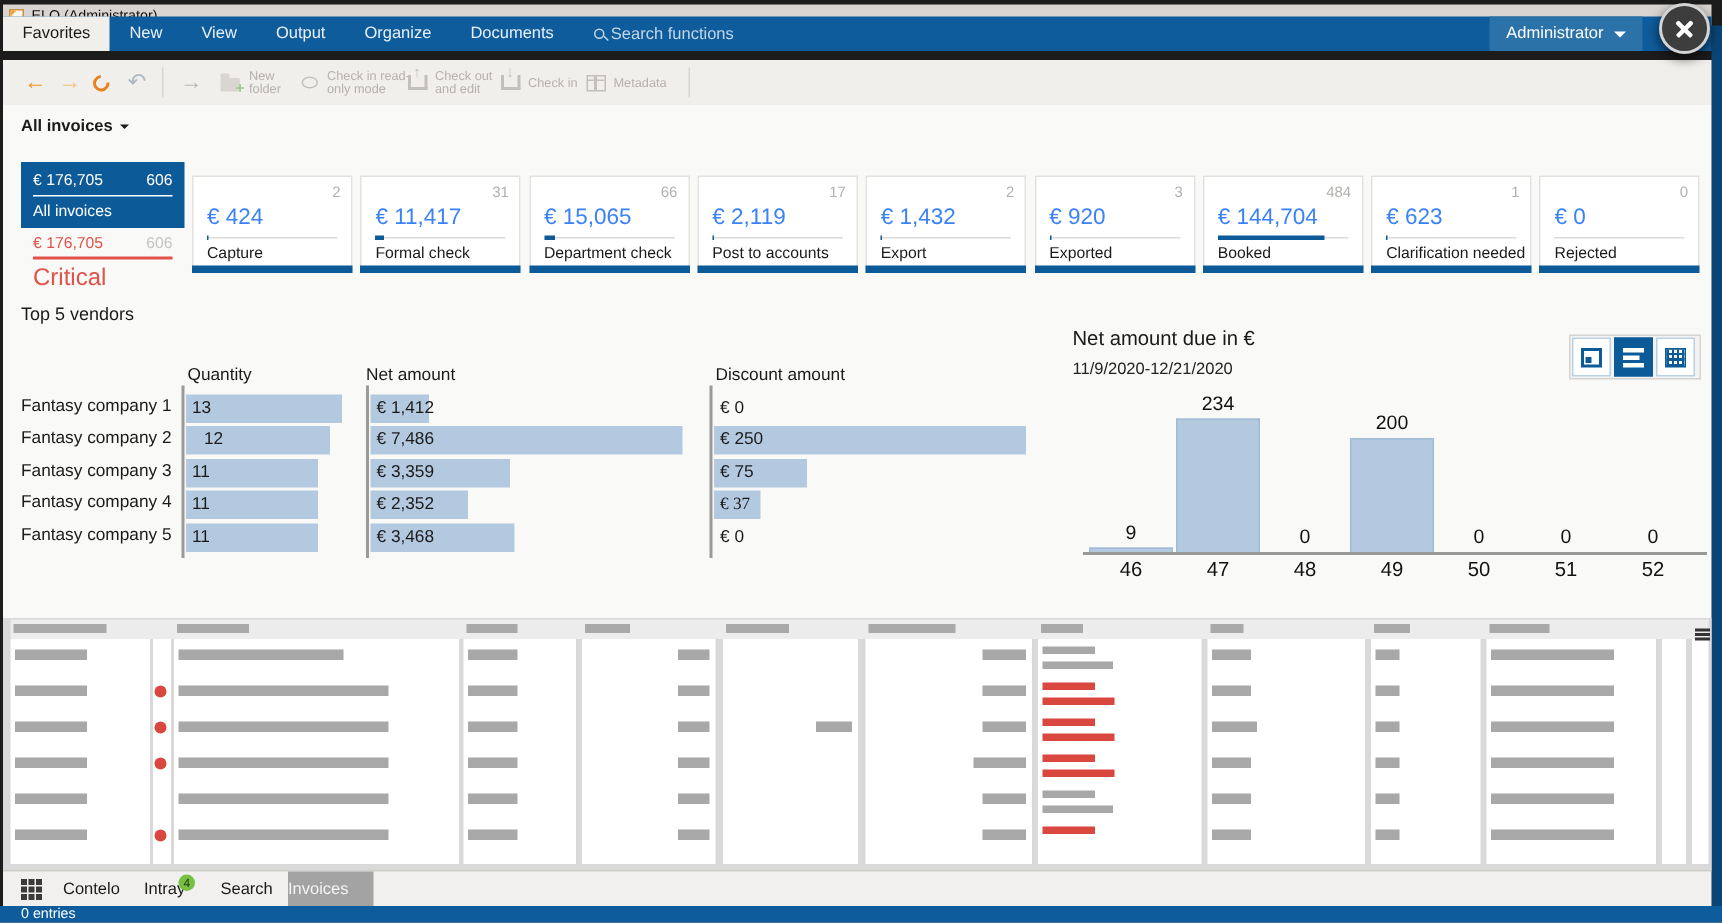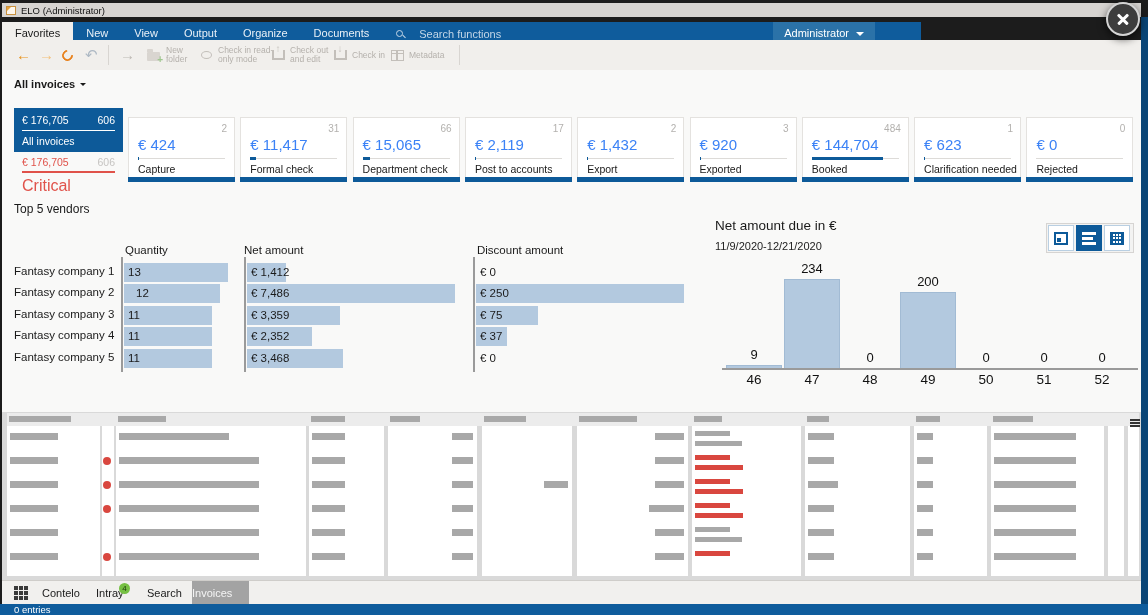--- a/index.html
+++ b/index.html
@@ -18,24 +18,24 @@
   #title-text { font-size:9.5px; color:#111; }
   #right-border { left:1141px; top:17px; width:7px; height:587px; background:#0a4576; }
 
   #close-btn { left:1106px; top:2px; width:34px; height:34px; border-radius:50%;
     background:#3d3d3d; border:2px solid #d4d4d4; box-shadow:0 3px 8px rgba(0,0,0,.65); z-index:50; }
   #close-btn i { position:absolute; left:8px; top:14px; width:14px; height:2.6px; background:#fff; border-radius:1px; }
   #close-btn i:first-child { transform:rotate(45deg); }
   #close-btn i:last-child { transform:rotate(-45deg); }
 
   
-  #ribbon { left:2px; top:22px; width:919px; height:23px; background:#0f5c9c; display:flex; align-items:stretch; }
+  #ribbon { left:2px; top:11px; width:1139px; height:23px; background:#0f5c9c; display:flex; align-items:stretch; }
   .rtab { font-size:11px; line-height:23px; padding:0 13px; color:#e9f0f7; white-space:nowrap; }
   .rtab.active { background:#f1efec; color:#1a1a1a; }
-  #ribbon-search { display:flex; align-items:center; gap:16px; margin-left:14px; color:#c3d6e7; font-size:11px; }
+  #ribbon-search { display:flex; align-items:center; gap:4px; margin-left:14px; color:#c3d6e7; font-size:11px; }
   .mag { width:7px; height:7px; border:1.3px solid #c3d6e7; border-radius:50%; position:relative; display:inline-block; }
   .mag::after { content:""; position:absolute; width:4px; height:1.3px; background:#c3d6e7; right:-3.5px; bottom:-1px; transform:rotate(45deg); }
   #user-menu { position:absolute; right:46px; top:0; height:23px; background:#2b72a8; color:#fff;
     font-size:11px; line-height:23px; padding:0 11px; display:flex; align-items:center; gap:7px; }
   .caret-down { width:0; height:0; border-left:4px solid transparent; border-right:4px solid transparent; border-top:4px solid currentColor; display:inline-block; }
 
   
   #toolbar { left:2px; top:40px; width:1139px; height:30px; background:#f1efec; }
   .tb { position:absolute; top:0; height:30px; display:flex; align-items:center; }
   .glyph { font-size:15px; line-height:30px; }
@@ -322,21 +322,21 @@
     <div class="vbar" style="left: 247px; top: 305.8px; width: 93px;"></div>
     <div class="vbar-label" style="left: 251px; top: 305.8px;">€ 3,359</div>
     <div class="vbar" style="left: 476px; top: 305.8px; width: 62px;"></div>
     <div class="vbar-label" style="left: 480px; top: 305.8px;">€ 75</div>
     <div class="vrow-name abs" style="top: 329.2px;">Fantasy company 4</div>
     <div class="vbar" style="left: 124px; top: 327.2px; width: 88px;"></div>
     <div class="vbar-label" style="left: 128px; top: 327.2px;">11</div>
     <div class="vbar" style="left: 247px; top: 327.2px; width: 65px;"></div>
     <div class="vbar-label" style="left: 251px; top: 327.2px;">€ 2,352</div>
     <div class="vbar" style="left: 476px; top: 327.2px; width: 31px;"></div>
-    <div class="vbar-label" style="left: 480px; top: 327.2px;">€ 37</div>
+    <div class="vbar-label" style="left: 480px; top: 327.2px; font-family: Liberation Serif, serif;">€ 37</div>
     <div class="vrow-name abs" style="top: 350.6px;">Fantasy company 5</div>
     <div class="vbar" style="left: 124px; top: 348.6px; width: 88px;"></div>
     <div class="vbar-label" style="left: 128px; top: 348.6px;">11</div>
     <div class="vbar" style="left: 247px; top: 348.6px; width: 96px;"></div>
     <div class="vbar-label" style="left: 251px; top: 348.6px;">€ 3,468</div>
     <div class="vbar-label" style="left: 480px; top: 348.6px;">€ 0</div>
   </div>
 
 <div class="abs" id="chart-title">Net amount due in  €</div>
 <div class="abs" id="chart-sub">11/9/2020-12/21/2020</div>

